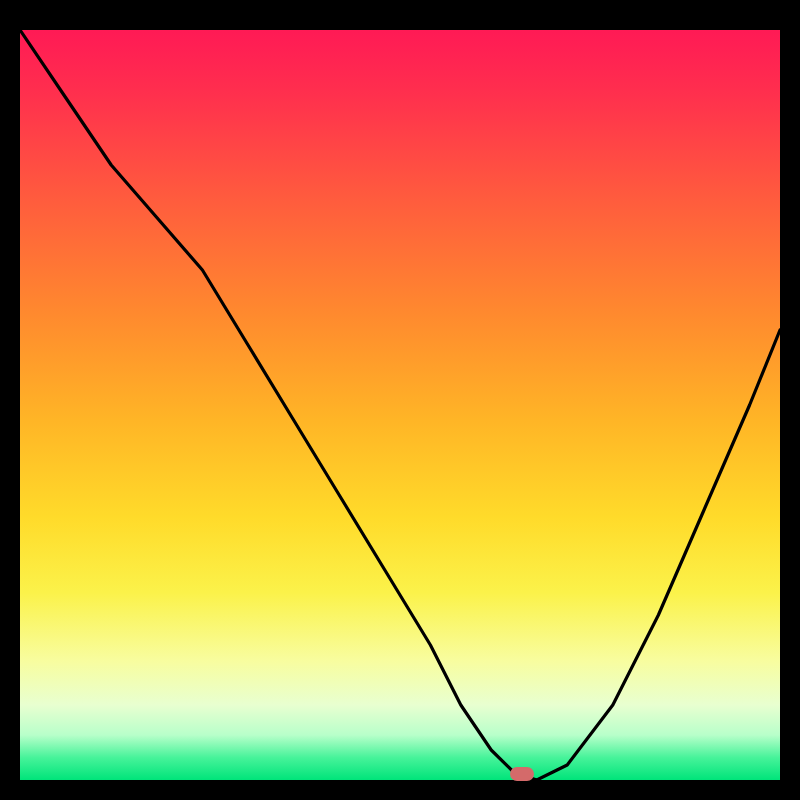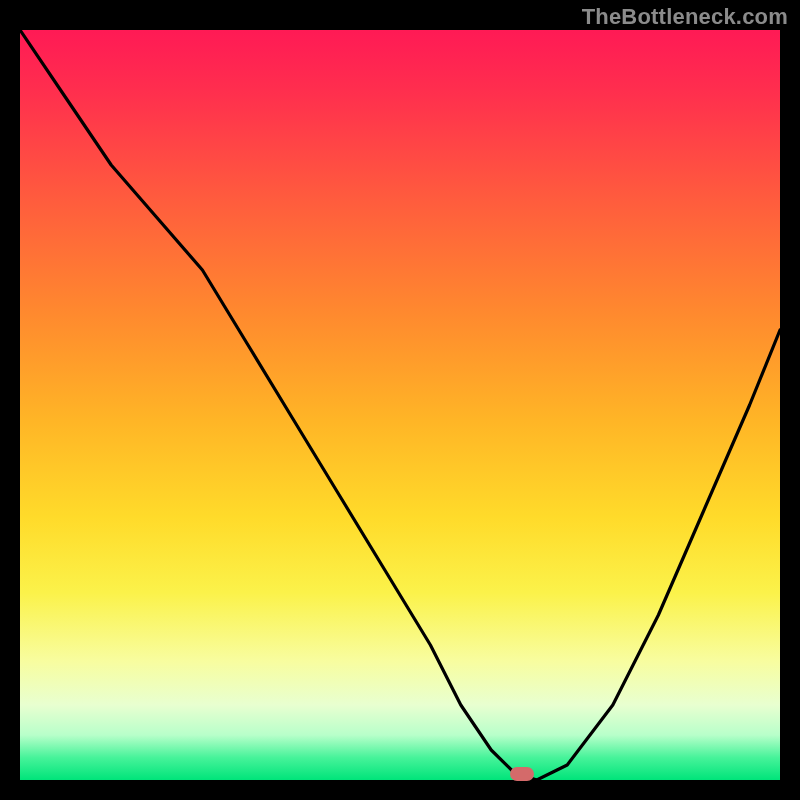--- a/index.html
+++ b/index.html
@@ -74,21 +74,20 @@
     background: #d46a6a;
     z-index: 12;
     transform: translate(-50%, -50%);
   }
 </style>
 </head>
 <body>
 
 <div class="outer">
 
-  <div class="watermark">TheBottleneck.com</div>
 
   <div class="plot-frame">
     <div class="gradient"></div>
 
     <svg class="curve" viewBox="0 0 760 750" preserveAspectRatio="none">
       <path id="curve-path" fill="none" stroke="#000" stroke-width="3.2" stroke-linecap="round" stroke-linejoin="round" d="M0.0 0.0 L45.6 67.5 L91.2 135.0 L136.8 187.5 L182.4 240.0 L228.0 315.0 L273.6 390.0 L319.2 465.0 L364.8 540.0 L410.4 615.0 L440.8 675.0 L471.2 720.0 L494.0 742.5 L516.8 750.0 L547.2 735.0 L592.8 675.0 L638.4 585.0 L684.0 480.0 L729.6 375.0 L760.0 300.0"></path>
     </svg>
 
     <div id="marker" class="marker" style="left: 501.6px; top: 744px; background: rgb(212, 106, 106);"></div>
   </div>

